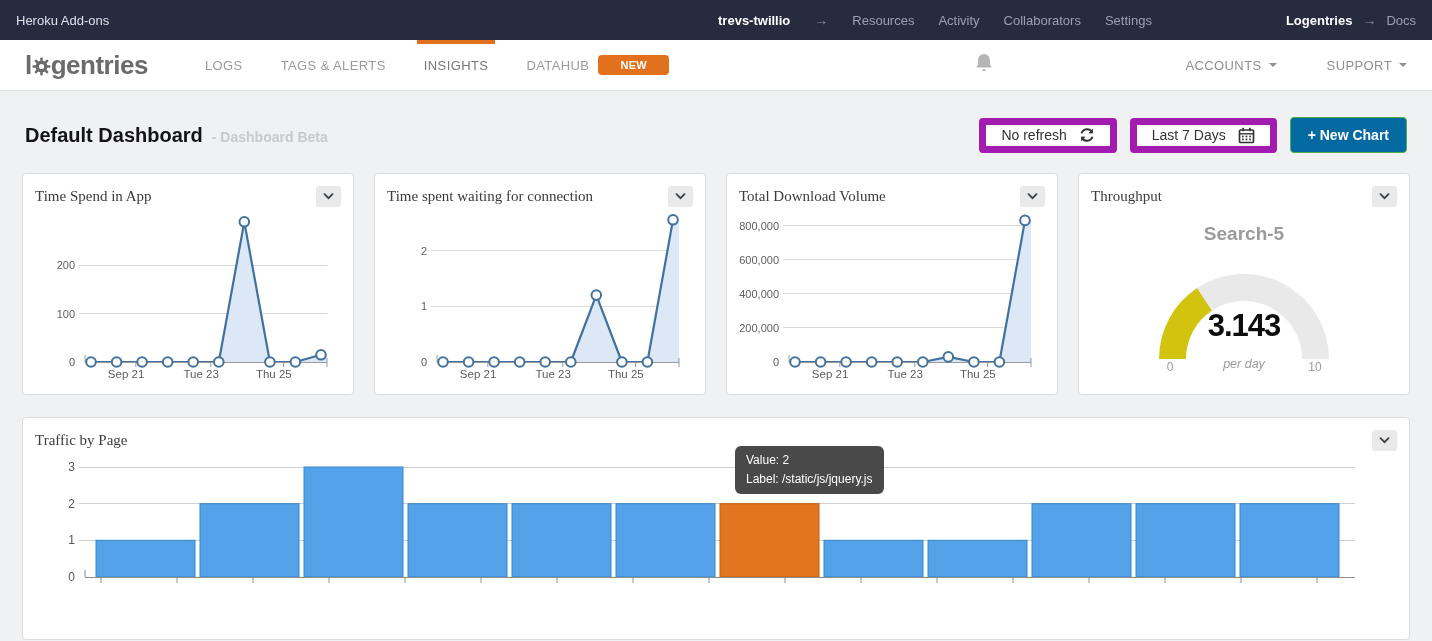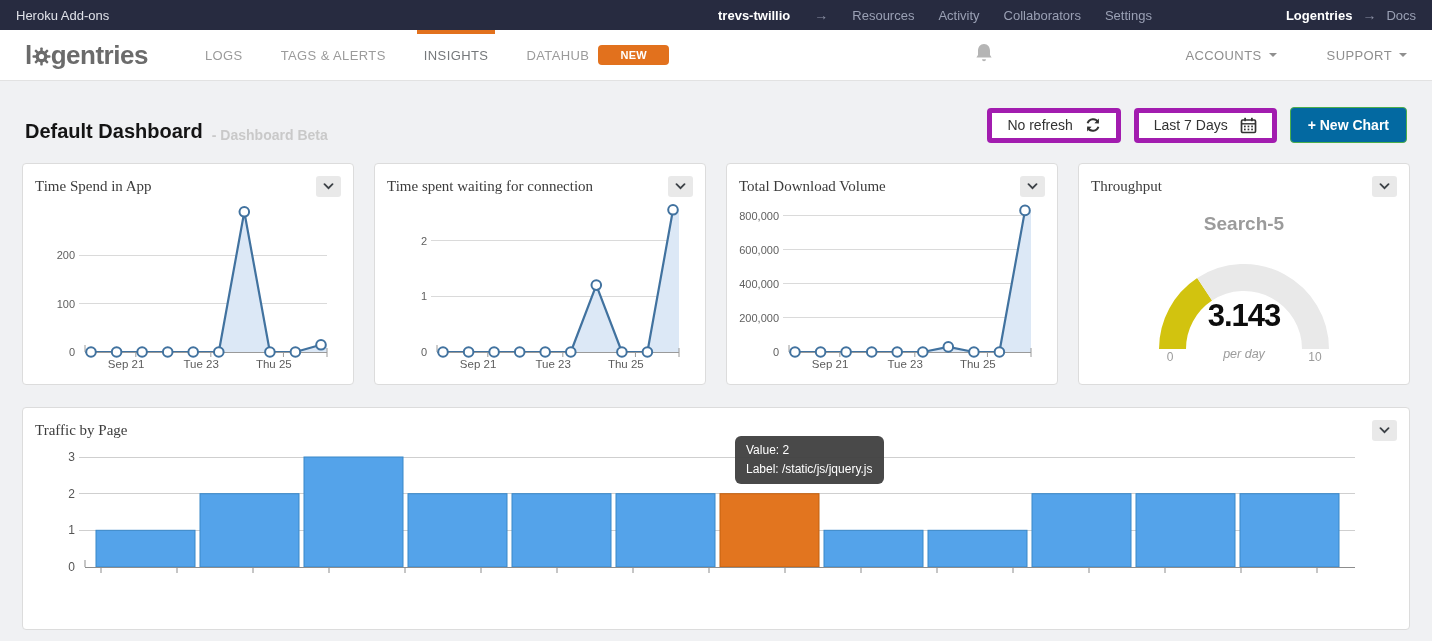--- a/index.html
+++ b/index.html
@@ -1,20 +1,20 @@
 <!DOCTYPE html>
 <html><head>
 <meta charset="utf-8">
 <style>
   * { box-sizing: border-box; margin: 0; padding: 0; }
   html,body { width:1432px; height:641px; }
   body { font-family:"Liberation Sans", sans-serif; background:#f0f1f3; overflow:hidden; }
 
   
-  .topbar { height:30px; background:#272b40; display:flex; align-items:center; padding:0 16px; font-size:13px; }
+  .topbar { height:40px; background:#272b40; display:flex; align-items:center; padding:0 16px; font-size:13px; }
   .topbar .product { color:#dfe1e8; }
   .topbar-right { margin-left:auto; display:flex; align-items:center; gap:24px; color:#989db1; }
   .topbar-right .strong { color:#ffffff; font-weight:bold; }
   .topbar .arrow { color:#8b90a4; font-size:14px; }
   .brand-group { display:flex; align-items:center; gap:10px; margin-left:74px;padding-left:36px; }
   .tb-link { color:#9aa0b4; cursor:pointer; }
 
   
   .navbar { height:51px; background:#fff; border-bottom:1px solid #e2e2e2; display:flex; align-items:center; padding:0 25px; }
   .logo { font-size:26px; font-weight:bold; color:#6b6b6b; letter-spacing:-0.5px; display:flex; align-items:center; }
@@ -24,25 +24,25 @@
   .nav-item.active { color:#75787b; }
   .nav-item.active::before { content:""; position:absolute; top:7px; left:12px; right:12px; height:4px; background:#e2711d; }
   .badge-new { background:#e2711d; color:#fff; font-size:11px; font-weight:bold; padding:4px 22px; border-radius:4px; margin-left:9px; letter-spacing:0.3px; }
   .navbar-right { margin-left:auto; display:flex; align-items:center; }
   .bell-wrap { margin-right:140px; cursor:pointer; }
   .nav-drop { display:flex; align-items:center; font-size:13px; color:#8f8f8f; letter-spacing:0.4px; margin-left:50px; cursor:pointer; }
   .caret { display:inline-block; width:0; height:0; border-left:4px solid transparent; border-right:4px solid transparent; border-top:4px solid #8f8f8f; margin-left:7px; }
 
   
   .content { padding:26px 22px 0; }
-  .header-row { display:flex; align-items:flex-end; margin:0 3px 20px; }
+  .header-row { display:flex; align-items:center; margin:0 3px 20px; }
   .page-title { font-size:20px; font-weight:bold; color:#141414; }
   .page-subtitle { font-size:14px; font-weight:bold; color:#c9c9c9; margin-left:9px; padding-top:4px; }
   .header-controls { margin-left:auto; display:flex; align-items:center; gap:13px; }
-  .btn-light { display:flex; align-items:center; gap:12px; background:#fff; border:5px solid #a21caf; border-radius:4px; height:35px; padding:0 15px; font-size:14px; color:#333; font-family:inherit; cursor:pointer; }
+  .btn-light { display:flex; align-items:center; gap:12px; background:#fff; border:7px solid #a21caf; border-radius:4px; height:35px; padding:0 15px; font-size:14px; color:#333; font-family:inherit; cursor:pointer; }
   .btn-green { background:#0369a1; border:1px solid #4cae4c; border-radius:4px; color:#fff; font-weight:bold; font-size:14px; height:36px; padding:0 17px; font-family:inherit; cursor:pointer; }
 
   .cards-row { display:flex; gap:20px; }
   .card { background:#fff; border:1px solid #dcdcdc; border-radius:4px; padding:12px; overflow:hidden; }
   .small-card { width:332px; height:222px; }
   .card-header { display:flex; align-items:flex-start; margin-bottom:6px;font-family:Liberation Serif, serif; }
   .card-title { font-size:15px; color:#3c3c3c; padding-top:2px; }
   .menu-btn { margin-left:auto; width:25px; height:21px; background:#e9e9e9; border:none; border-radius:3px; display:flex; align-items:center; justify-content:center; cursor:pointer; }
   .chart-body { position:relative; height:172px; }
   .chart-body svg { display:block; }

